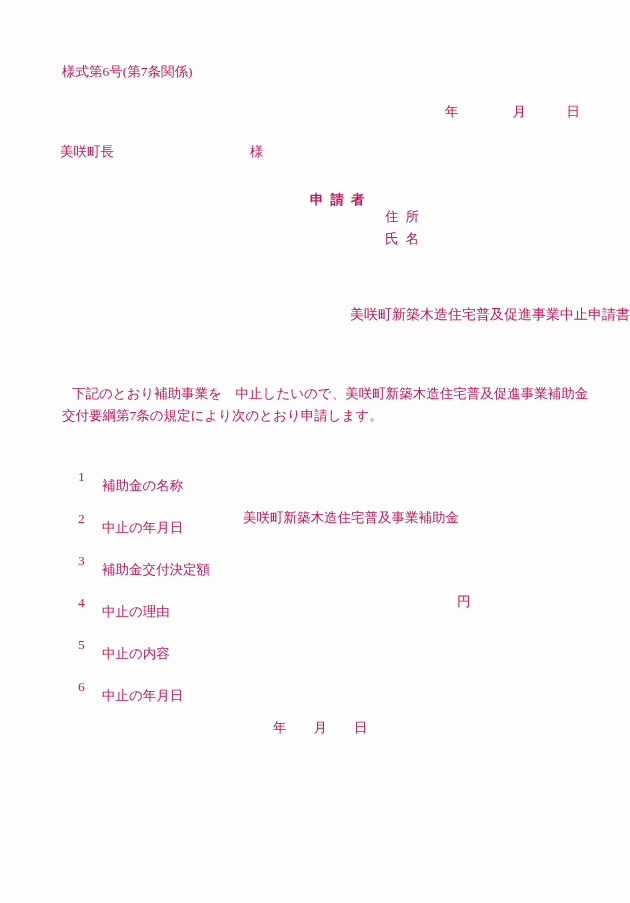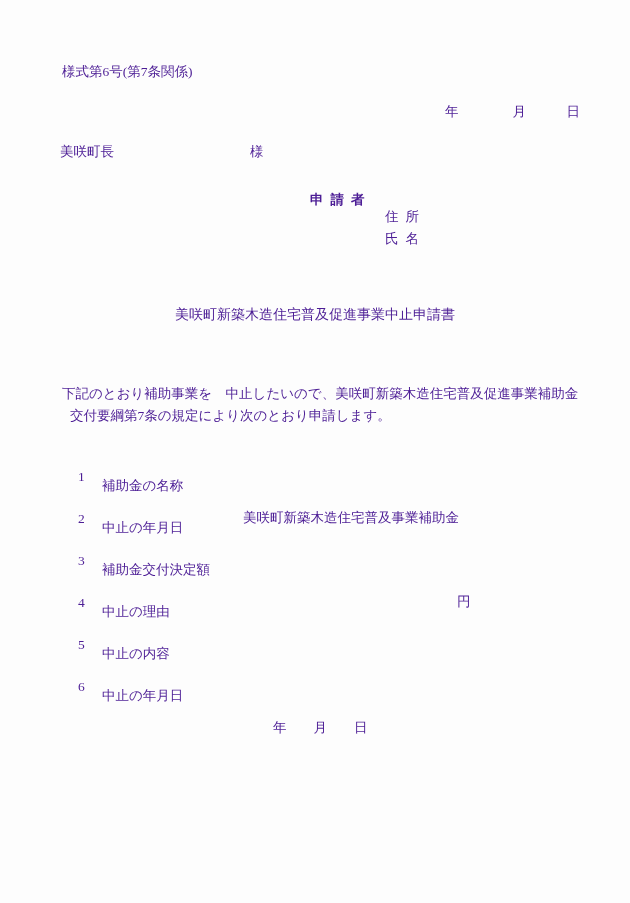--- a/index.html
+++ b/index.html
@@ -1,46 +1,46 @@
 <!DOCTYPE html>
 <html><head>
 <meta charset="utf-8">
 <style>
   html, body { margin: 0; padding: 0; background: #ffffff; }
   .page {
     position: relative;
     width: 630px;
     height: 903px;
     background: #fdfdfd;
-    color: #4c1d95;
+    color: #be185d;
     font-family: "Liberation Serif", "DejaVu Serif", serif;
     font-size: 13.5px;
     overflow: hidden;
   }
   .abs { position: absolute; white-space: pre; line-height: 1.2; }
 
   .form-number   { left: 62px;  top: 64px; }
   .header-date   { left: 445px; top: 104px; }
 
   .addressee-name      { left: 60px;  top: 144px; }
   .addressee-honorific { left: 250px; top: 144px; }
 
   .applicant-label         { left: 310px; top: 192px; letter-spacing: 7px; font-weight: bold; }
   .applicant-address-label { left: 385px; top: 209px; letter-spacing: 7px; text-align: center; }
   .applicant-name-label    { left: 385px; top: 231px; letter-spacing: 7px; }
 
   .doc-title {
     left: 0; top: 307px; width: 630px;
-    text-align: center; font-size: 14px; white-space: pre;
+    text-align: right; font-size: 14px; white-space: pre;
     position: absolute; line-height: 1.2;
   }
 
   .body-line-1 { left: 62px; top: 364px; }
-  .body-line-2 { left: 62px; top: 386px; }
-  .body-line-3 { left: 70px; top: 408px; }
+  .body-line-2 { left: 72px; top: 386px; }
+  .body-line-3 { left: 62px; top: 408px; }
 
   .item { position: absolute; left: 78px; width: 545px; height: 20px; }
   .item-1 { top: 469px; }
   .item-2 { top: 511px; }
   .item-3 { top: 553px; }
   .item-4 { top: 595px; }
   .item-5 { top: 637px; }
   .item-6 { top: 679px; }
   .item .no    { position: absolute; left: 0;   white-space: pre; }
   .item .label { position: absolute; left: 24px; white-space: pre; margin-top: 8px; }

